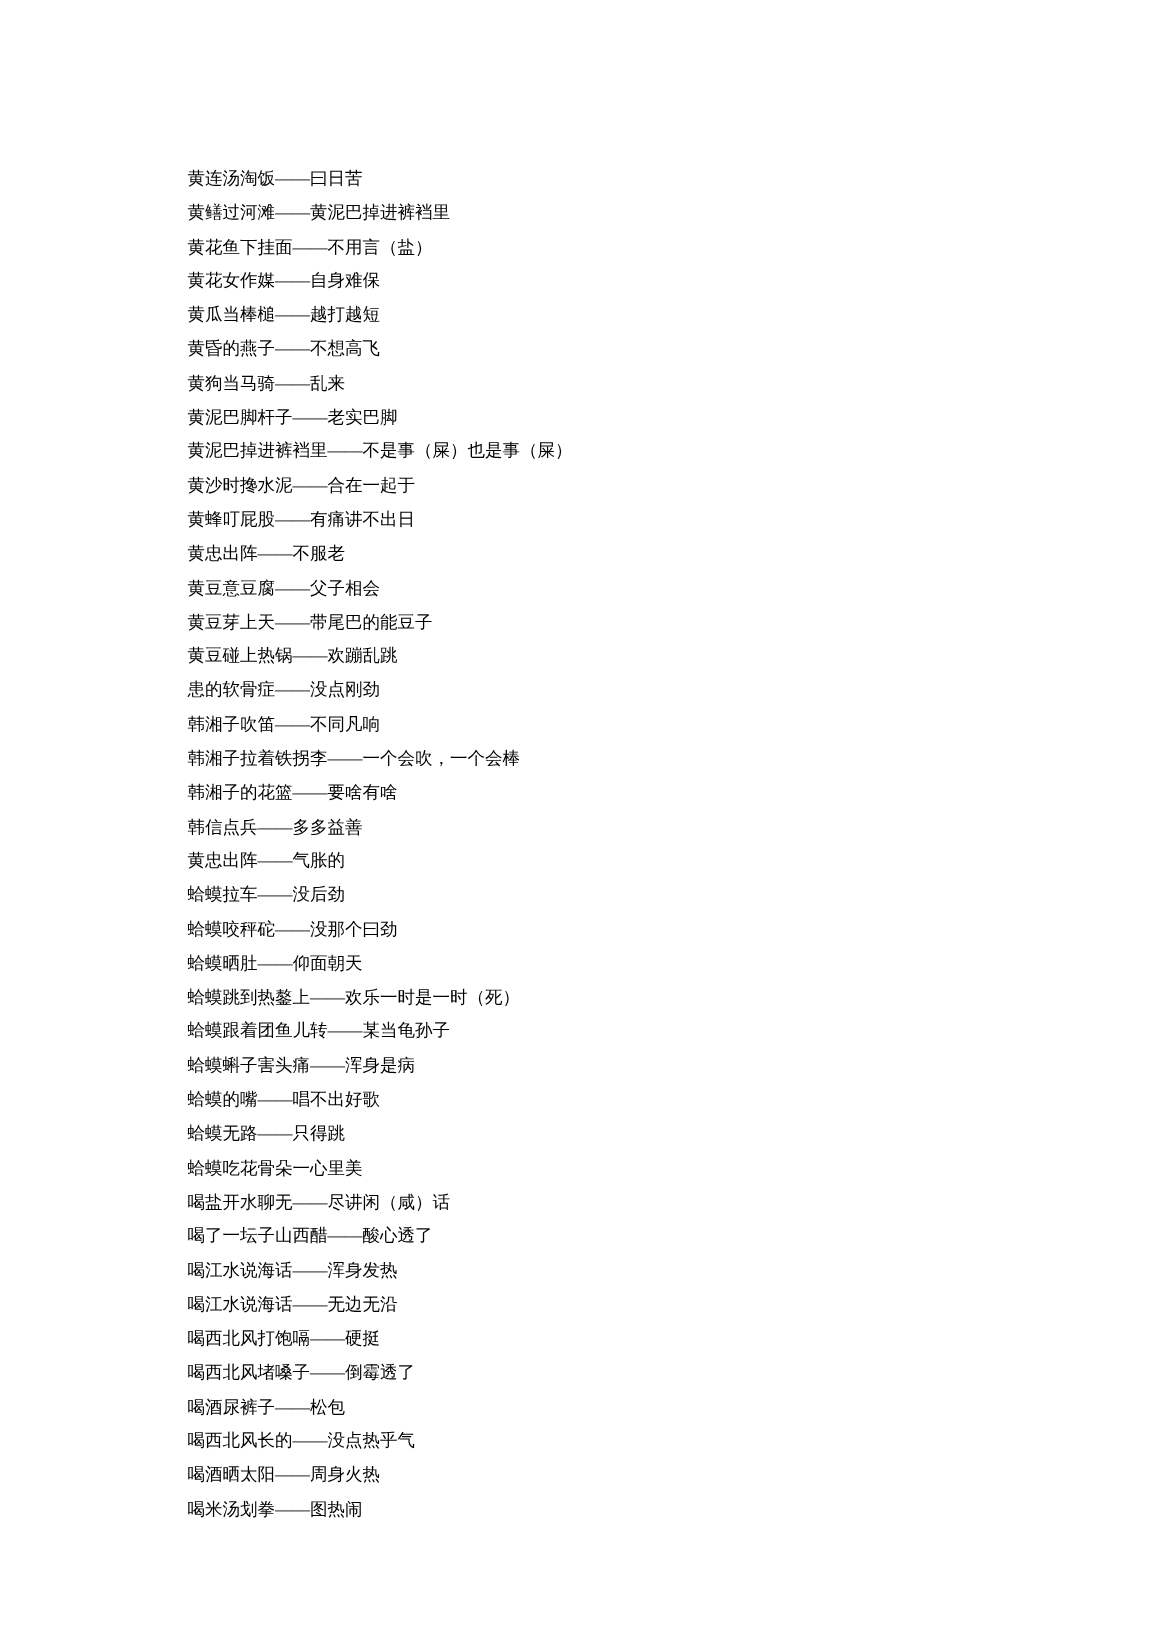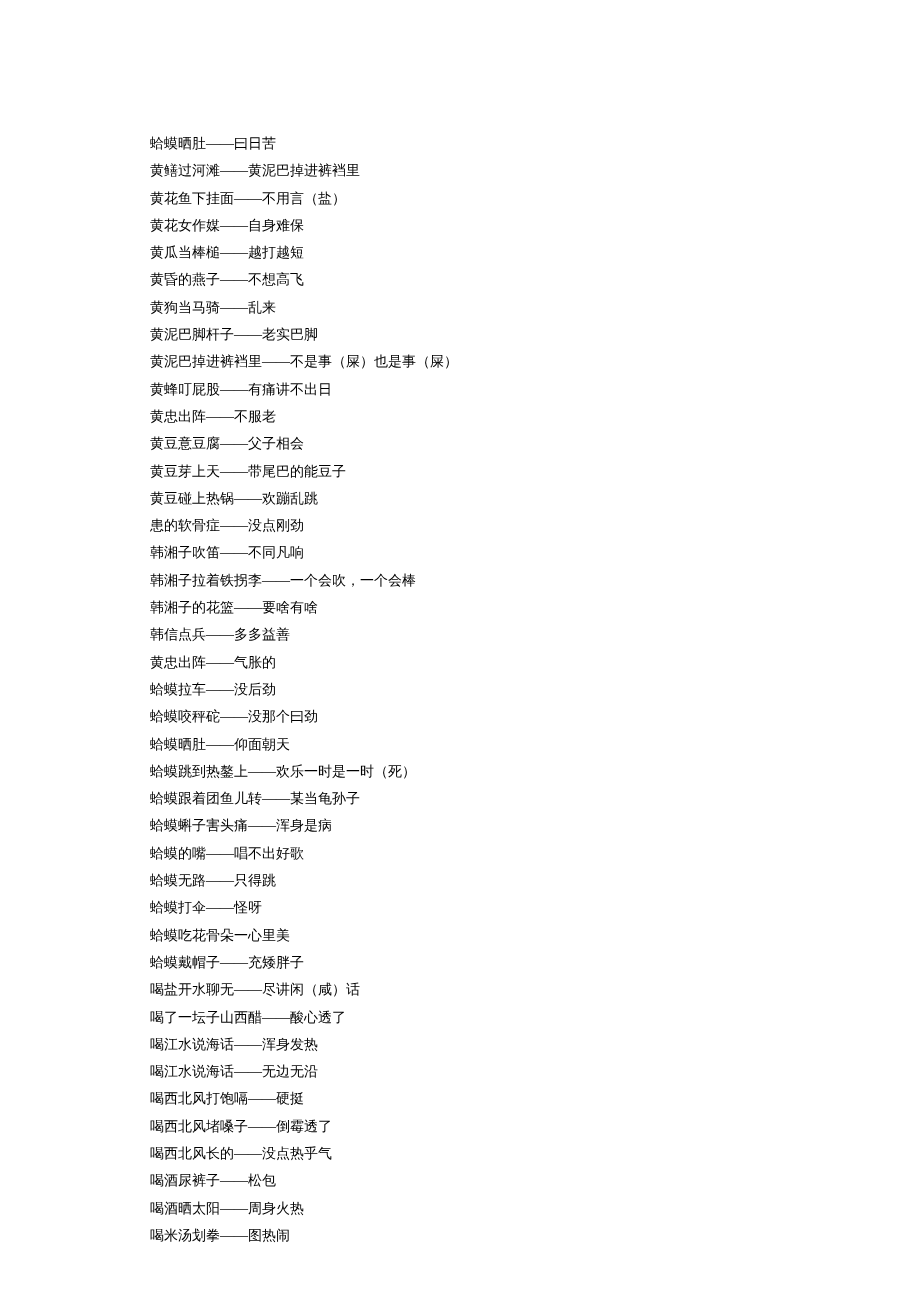--- a/index.html
+++ b/index.html
@@ -16,54 +16,53 @@
       line-height: 1.95;
     }
     .line {
       white-space: nowrap;
     }
   </style>
 </head>
 <body>
 
 <div id="content">
-    <div class="line">蛤蟆晒肚——曰日苦</div>
+    <div class="line">黄连汤淘饭——曰日苦</div>
     <div class="line">黄鳝过河滩——黄泥巴掉进裤裆里</div>
     <div class="line">黄花鱼下挂面——不用言（盐）</div>
     <div class="line">黄花女作媒——自身难保</div>
     <div class="line">黄瓜当棒槌——越打越短</div>
     <div class="line">黄昏的燕子——不想高飞</div>
     <div class="line">黄狗当马骑——乱来</div>
     <div class="line">黄泥巴脚杆子——老实巴脚</div>
     <div class="line">黄泥巴掉进裤裆里——不是事（屎）也是事（屎）</div>
+    <div class="line">黄沙时搀水泥——合在一起于</div>
     <div class="line">黄蜂叮屁股——有痛讲不出日</div>
     <div class="line">黄忠出阵——不服老</div>
     <div class="line">黄豆意豆腐——父子相会</div>
     <div class="line">黄豆芽上天——带尾巴的能豆子</div>
     <div class="line">黄豆碰上热锅——欢蹦乱跳</div>
     <div class="line">患的软骨症——没点刚劲</div>
     <div class="line">韩湘子吹笛——不同凡响</div>
     <div class="line">韩湘子拉着铁拐李——一个会吹，一个会棒</div>
     <div class="line">韩湘子的花篮——要啥有啥</div>
     <div class="line">韩信点兵——多多益善</div>
     <div class="line">黄忠出阵——气胀的</div>
     <div class="line">蛤蟆拉车——没后劲</div>
     <div class="line">蛤蟆咬秤砣——没那个曰劲</div>
     <div class="line">蛤蟆晒肚——仰面朝天</div>
     <div class="line">蛤蟆跳到热鏊上——欢乐一时是一时（死）</div>
     <div class="line">蛤蟆跟着团鱼儿转——某当龟孙子</div>
     <div class="line">蛤蟆蝌子害头痛——浑身是病</div>
     <div class="line">蛤蟆的嘴——唱不出好歌</div>
     <div class="line">蛤蟆无路——只得跳</div>
-    <div class="line">蛤蟆打伞——怪呀</div>
     <div class="line">蛤蟆吃花骨朵一心里美</div>
-    <div class="line">蛤蟆戴帽子——充矮胖子</div>
     <div class="line">喝盐开水聊无——尽讲闲（咸）话</div>
     <div class="line">喝了一坛子山西醋——酸心透了</div>
     <div class="line">喝江水说海话——浑身发热</div>
     <div class="line">喝江水说海话——无边无沿</div>
     <div class="line">喝西北风打饱嗝——硬挺</div>
     <div class="line">喝西北风堵嗓子——倒霉透了</div>
+    <div class="line">喝酒尿裤子——松包</div>
     <div class="line">喝西北风长的——没点热乎气</div>
-    <div class="line">喝酒尿裤子——松包</div>
     <div class="line">喝酒晒太阳——周身火热</div>
     <div class="line">喝米汤划拳——图热闹</div>
   </div>
 
 </body></html>

